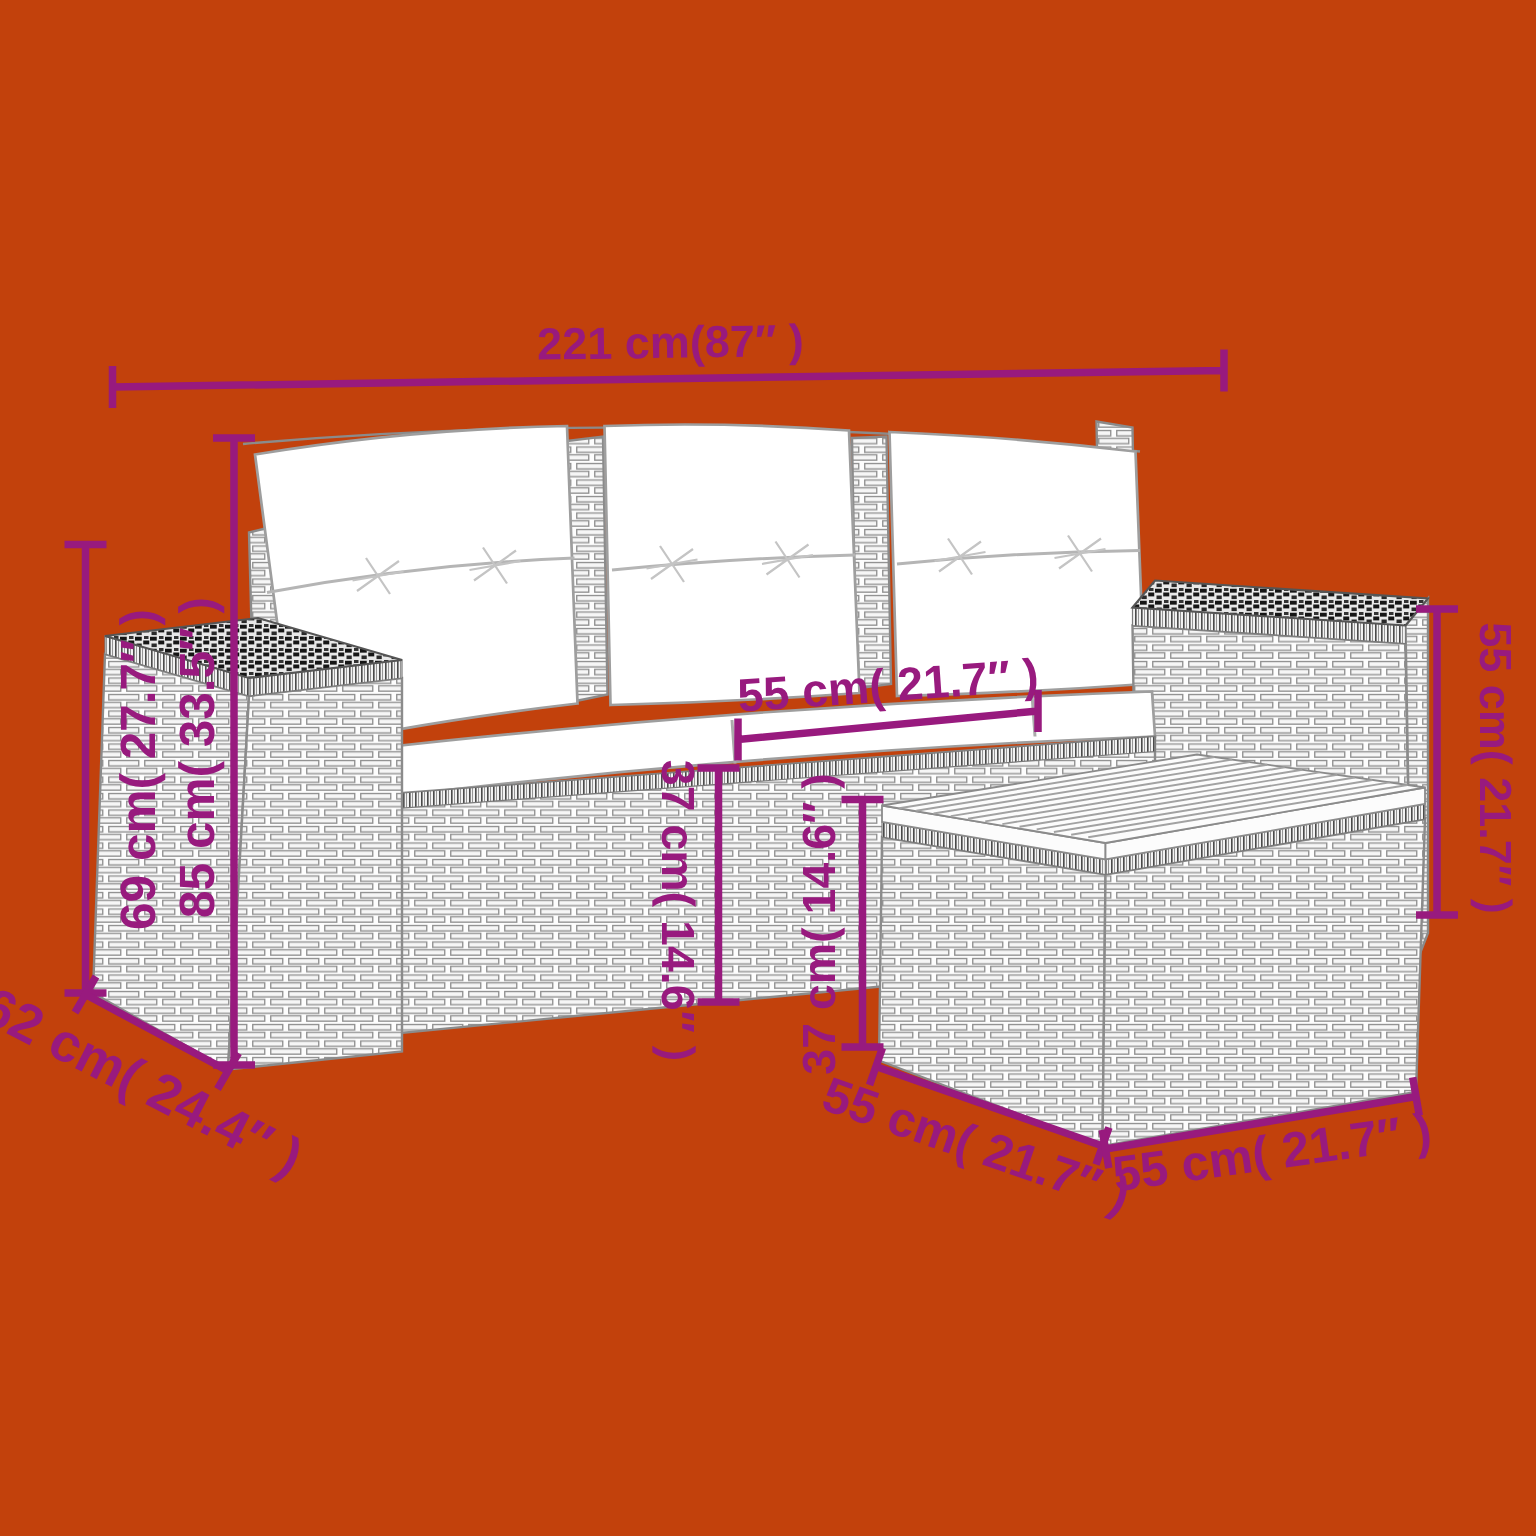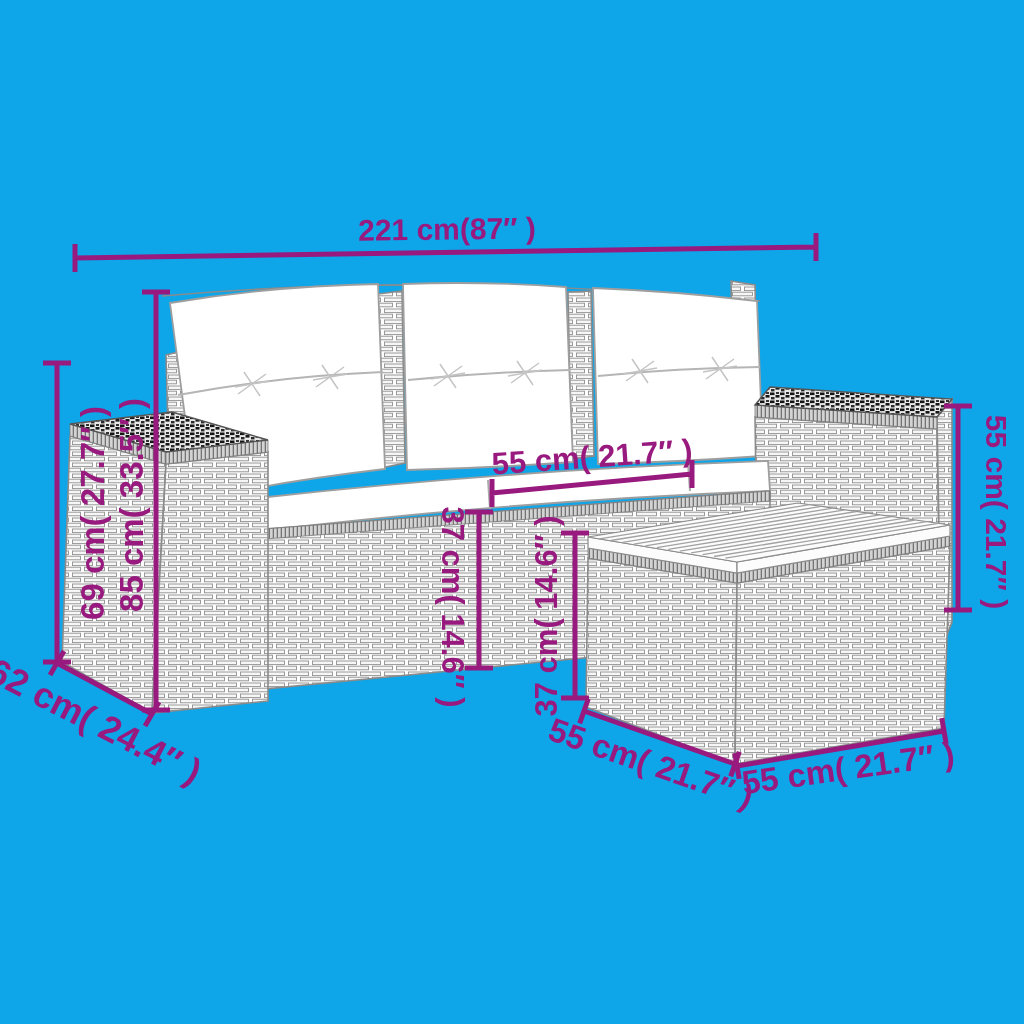--- a/index.html
+++ b/index.html
@@ -1,16 +1,16 @@
 <!DOCTYPE html>
 <html><head>
 <meta charset="utf-8">
 <style>
   html,body{margin:0;padding:0;background:#ffffff;}
-  .canvas{width:1024px;height:1024px;position:relative;background:#0ea5e9;overflow:hidden;}
+  .canvas{width:1024px;height:1024px;position:relative;background:#c2410c;overflow:hidden;}
   svg{display:block;}
   .outline{fill:none;stroke:#8b8b8b;stroke-width:1.6;}
   .wick{fill:url(#wicker);stroke:#8b8b8b;stroke-width:1.6;}
   .stip{fill:url(#stipple);stroke:#555555;stroke-width:1.4;}
   .braidband{fill:url(#braid);stroke:#7a7a7a;stroke-width:0.8;}
   .woodband{fill:#fcfcfc;stroke:#8b8b8b;stroke-width:1.2;}
   .cushion{fill:#ffffff;stroke:#9e9e9e;stroke-width:1.8;}
   .crease{fill:none;stroke:#b5b5b5;stroke-width:2;}
   .tuft{fill:none;stroke:#c4c4c4;stroke-width:1.5;}
   .seam{fill:none;stroke:#ababab;stroke-width:2;}

